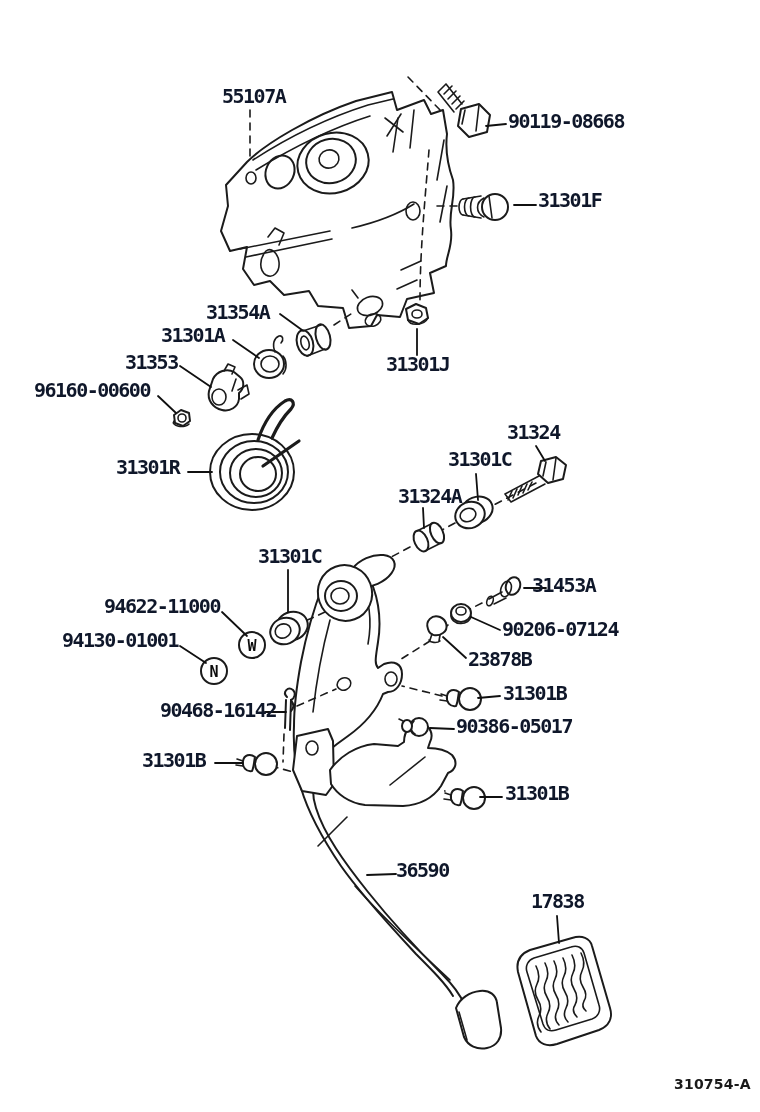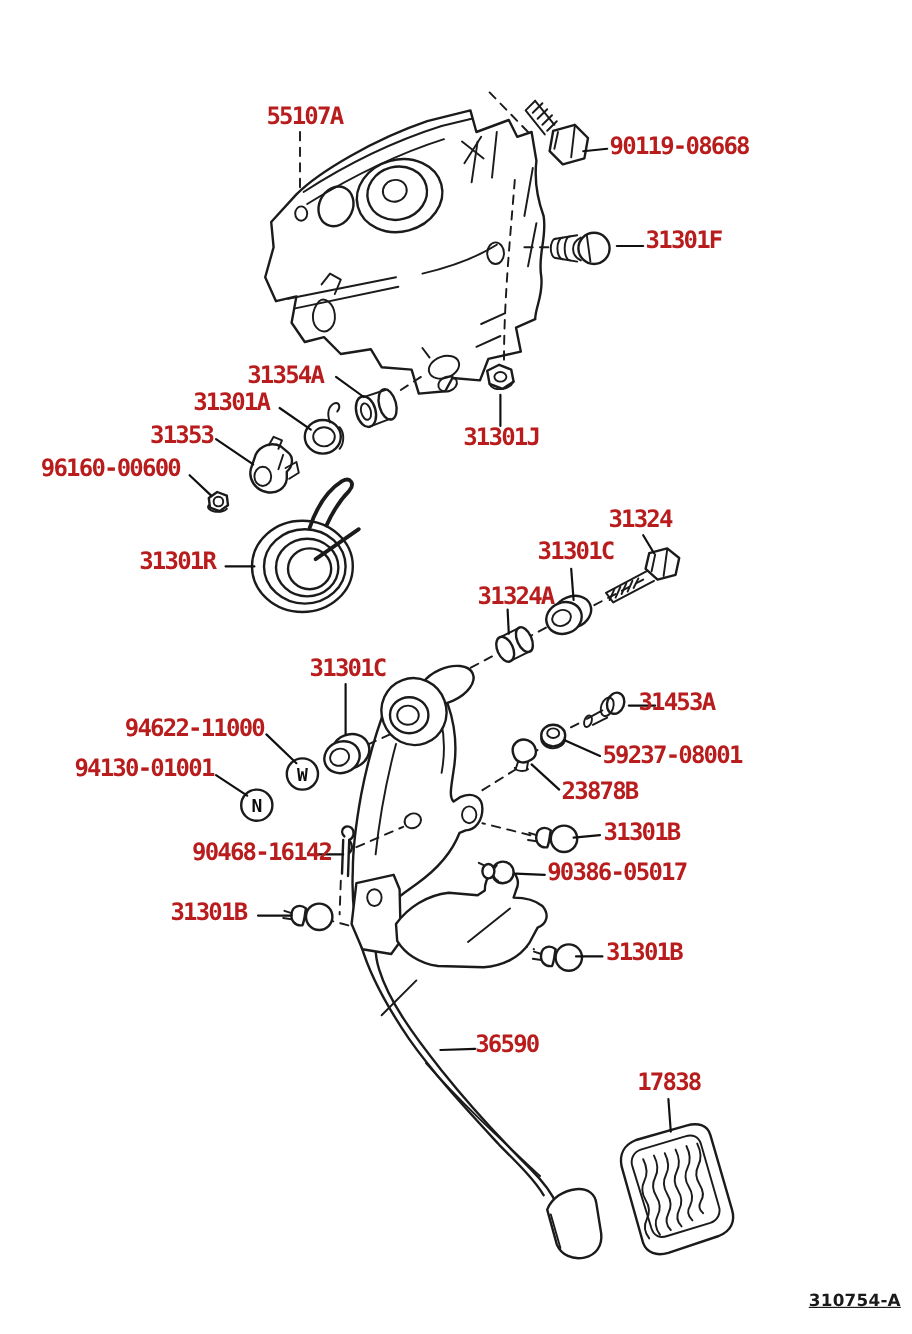--- a/index.html
+++ b/index.html
@@ -1,22 +1,22 @@
 <!DOCTYPE html>
 <html><head>
 <meta charset="utf-8">
 <style>
   html,body{margin:0;padding:0;background:#ffffff;}
   #stage{position:relative;width:760px;height:1112px;background:#fff;overflow:hidden;
          font-family:"DejaVu Sans Mono","Liberation Mono",monospace;}
   svg.art{position:absolute;left:0;top:0;}
   .lbl{position:absolute;font:bold 20px/19px "DejaVu Sans Mono","Liberation Mono",monospace;
-       letter-spacing:-1.5px;color:#b91c1c;white-space:nowrap;}
+       letter-spacing:-1.5px;color:#0f172a;white-space:nowrap;}
   .footer-code{position:absolute;font:bold 14px/16px "DejaVu Sans","Liberation Sans",sans-serif;
-       letter-spacing:0.2px;color:#1a1a1a;text-decoration:underline;}
+       letter-spacing:0.2px;color:#1a1a1a;}
   .ln{stroke:#1b1b1b;fill:none;stroke-width:2;stroke-linecap:round;stroke-linejoin:round;}
   .ln15{stroke:#1b1b1b;fill:none;stroke-width:1.6;stroke-linecap:round;stroke-linejoin:round;}
   .wire{stroke:#1b1b1b;fill:none;stroke-width:3.2;stroke-linecap:round;}
   .wfill{stroke:#1b1b1b;fill:#ffffff;stroke-width:2;stroke-linejoin:round;}
   .dash{stroke:#1b1b1b;fill:none;stroke-width:1.6;stroke-dasharray:7 6;stroke-linecap:round;}
   .lead{stroke:#101010;fill:none;stroke-width:1.8;stroke-linecap:round;}
   .mark{font:bold 15px "DejaVu Sans Mono","Liberation Mono",monospace;fill:#0c0c0c;}
 </style>
 </head>
 <body>
@@ -291,21 +291,21 @@
 <div class="lbl" style="left:34px;top:381px">96160-00600</div>
 <div class="lbl" style="left:116px;top:458px">31301R</div>
 <div class="lbl" style="left:386px;top:355px">31301J</div>
 <div class="lbl" style="left:507px;top:423px">31324</div>
 <div class="lbl" style="left:448px;top:450px">31301C</div>
 <div class="lbl" style="left:398px;top:487px">31324A</div>
 <div class="lbl" style="left:258px;top:547px">31301C</div>
 <div class="lbl" style="left:104px;top:597px">94622-11000</div>
 <div class="lbl" style="left:62px;top:631px">94130-01001</div>
 <div class="lbl" style="left:532px;top:576px">31453A</div>
-<div class="lbl" style="left:502px;top:620px">59237-08001</div>
+<div class="lbl" style="left:502px;top:620px">90206-07124</div>
 <div class="lbl" style="left:468px;top:650px">23878B</div>
 <div class="lbl" style="left:503px;top:684px">31301B</div>
 <div class="lbl" style="left:160px;top:701px">90468-16142</div>
 <div class="lbl" style="left:456px;top:717px">90386-05017</div>
 <div class="lbl" style="left:142px;top:751px">31301B</div>
 <div class="lbl" style="left:505px;top:784px">31301B</div>
 <div class="lbl" style="left:396px;top:861px">36590</div>
 <div class="lbl" style="left:531px;top:892px">17838</div>
 
 <div class="footer-code" style="left:674px;top:1076px">310754-A</div>

